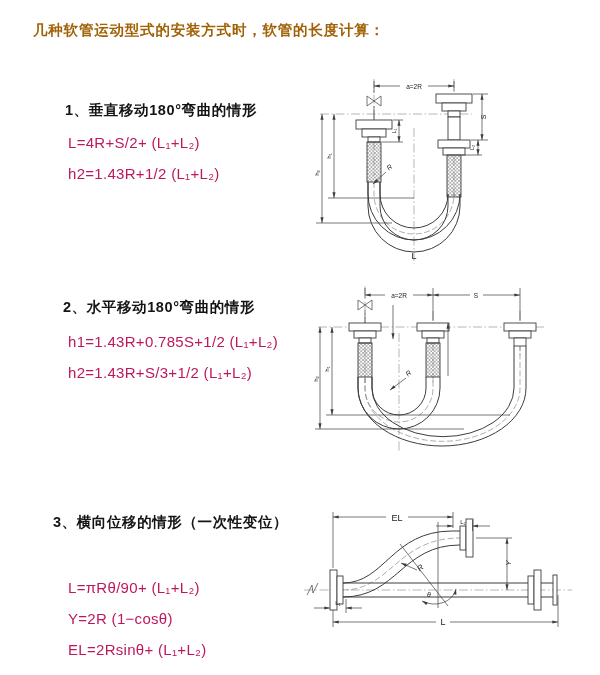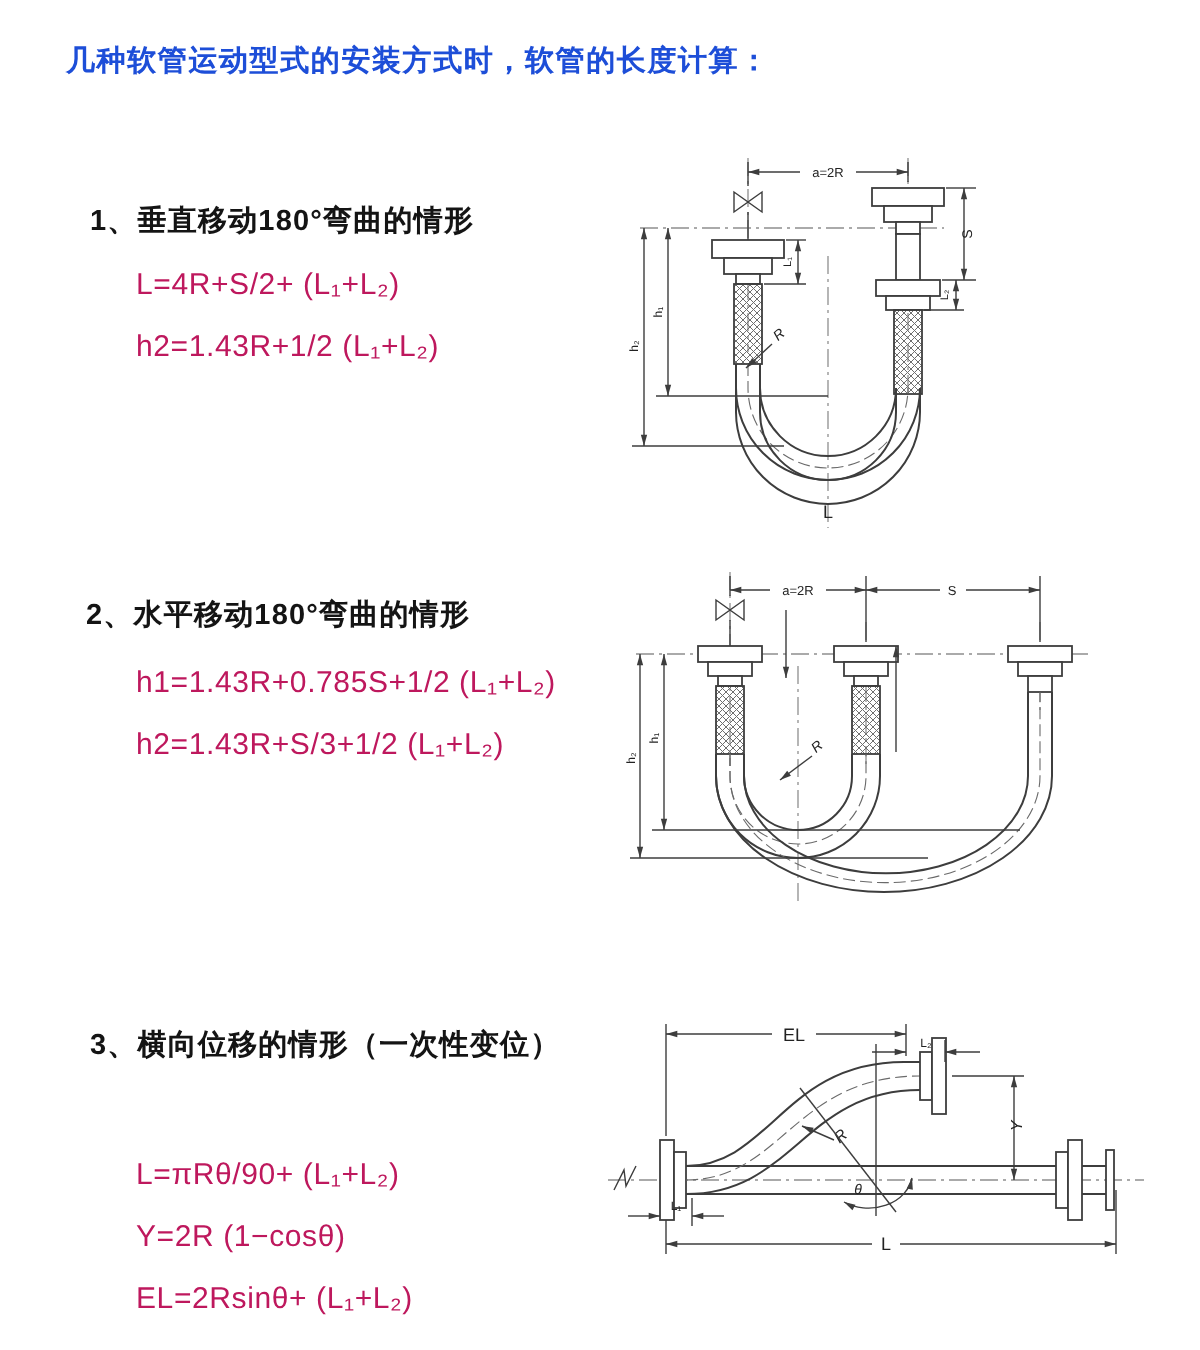--- a/index.html
+++ b/index.html
@@ -3,24 +3,24 @@
 <meta charset="utf-8">
 <style>
   html,body{margin:0;padding:0;background:#ffffff;}
   .page{
     position:relative;width:600px;height:675px;background:#ffffff;overflow:hidden;
     border-right:2px solid #d8d8d8;border-bottom:2px solid #e2e2e2;
     font-family:"Liberation Sans","DejaVu Sans",sans-serif;color:#161616;
   }
   .doc-title{
     position:absolute;left:33px;top:21px;font-size:14.5px;font-weight:bold;
-    letter-spacing:0.8px;color:#1d4ed8;
+    letter-spacing:0.8px;color:#a16207;
   }
   .sec-heading{
-    position:absolute;font-size:14.5px;font-weight:bold;letter-spacing:0.6px;color:#141414;
+    position:absolute;font-size:14.5px;font-weight:bold;letter-spacing:0.6px;color:#141414;margin-left:20px;
   }
   .formulas{position:absolute;font-size:15px;color:#be185d;letter-spacing:0.3px;}
   .formulas div{height:31px;line-height:31px;white-space:pre;}
   svg{position:absolute;overflow:visible;}
   .ln{stroke:#3d3d3d;stroke-width:1;fill:none;}
   .thin{stroke:#3d3d3d;stroke-width:0.7;fill:none;}
   .cl{stroke:#8f8f8f;stroke-width:0.65;fill:none;stroke-dasharray:9 2.5 1.5 2.5;}
   .hd{stroke:#6a6a6a;stroke-width:0.55;fill:none;stroke-dasharray:6 2.5;}
   .dim{stroke:#3d3d3d;stroke-width:0.7;fill:none;}
   .fl{fill:#ffffff;stroke:#3d3d3d;stroke-width:0.9;}
@@ -190,21 +190,21 @@
       <text class="dt" x="3.5" y="96" font-size="6" text-anchor="middle" transform="rotate(-90 3.5,96)">h₂</text>
 
       <line class="dim" x1="92" y1="95" x2="76" y2="107" marker-end="url(#arr)"></line>
       <text class="dt" x="96" y="92" font-size="7" font-style="italic" text-anchor="middle" transform="rotate(-40 96,92)">R</text>
 
       <line class="dim" x1="79" y1="22" x2="79" y2="56" marker-end="url(#arr)"></line>
       <line class="dim" x1="134" y1="93" x2="134" y2="40" marker-end="url(#arr)"></line>
     </g>
   </svg>
 
-  <div class="sec-heading" style="left:45px;top:513px;text-align:center;">3、横向位移的情形（一次性变位）</div>
+  <div class="sec-heading" style="left:33px;top:513px;text-align:center;">3、横向位移的情形（一次性变位）</div>
   <div class="formulas" style="left:68px;top:572px;">
     <div>L=πRθ/90+ (L₁+L₂)</div>
     <div>Y=2R (1−cosθ)</div>
     <div>EL=2Rsinθ+ (L₁+L₂)</div>
   </div>
 
   <svg style="left:300px;top:500px;" width="300" height="150" viewBox="0 0 300 150">
     <g>
       <line class="cl" x1="4" y1="90" x2="272" y2="90"></line>
       <path class="dim" d="M7,95 L12,85 L13,93 L18,83"></path>

